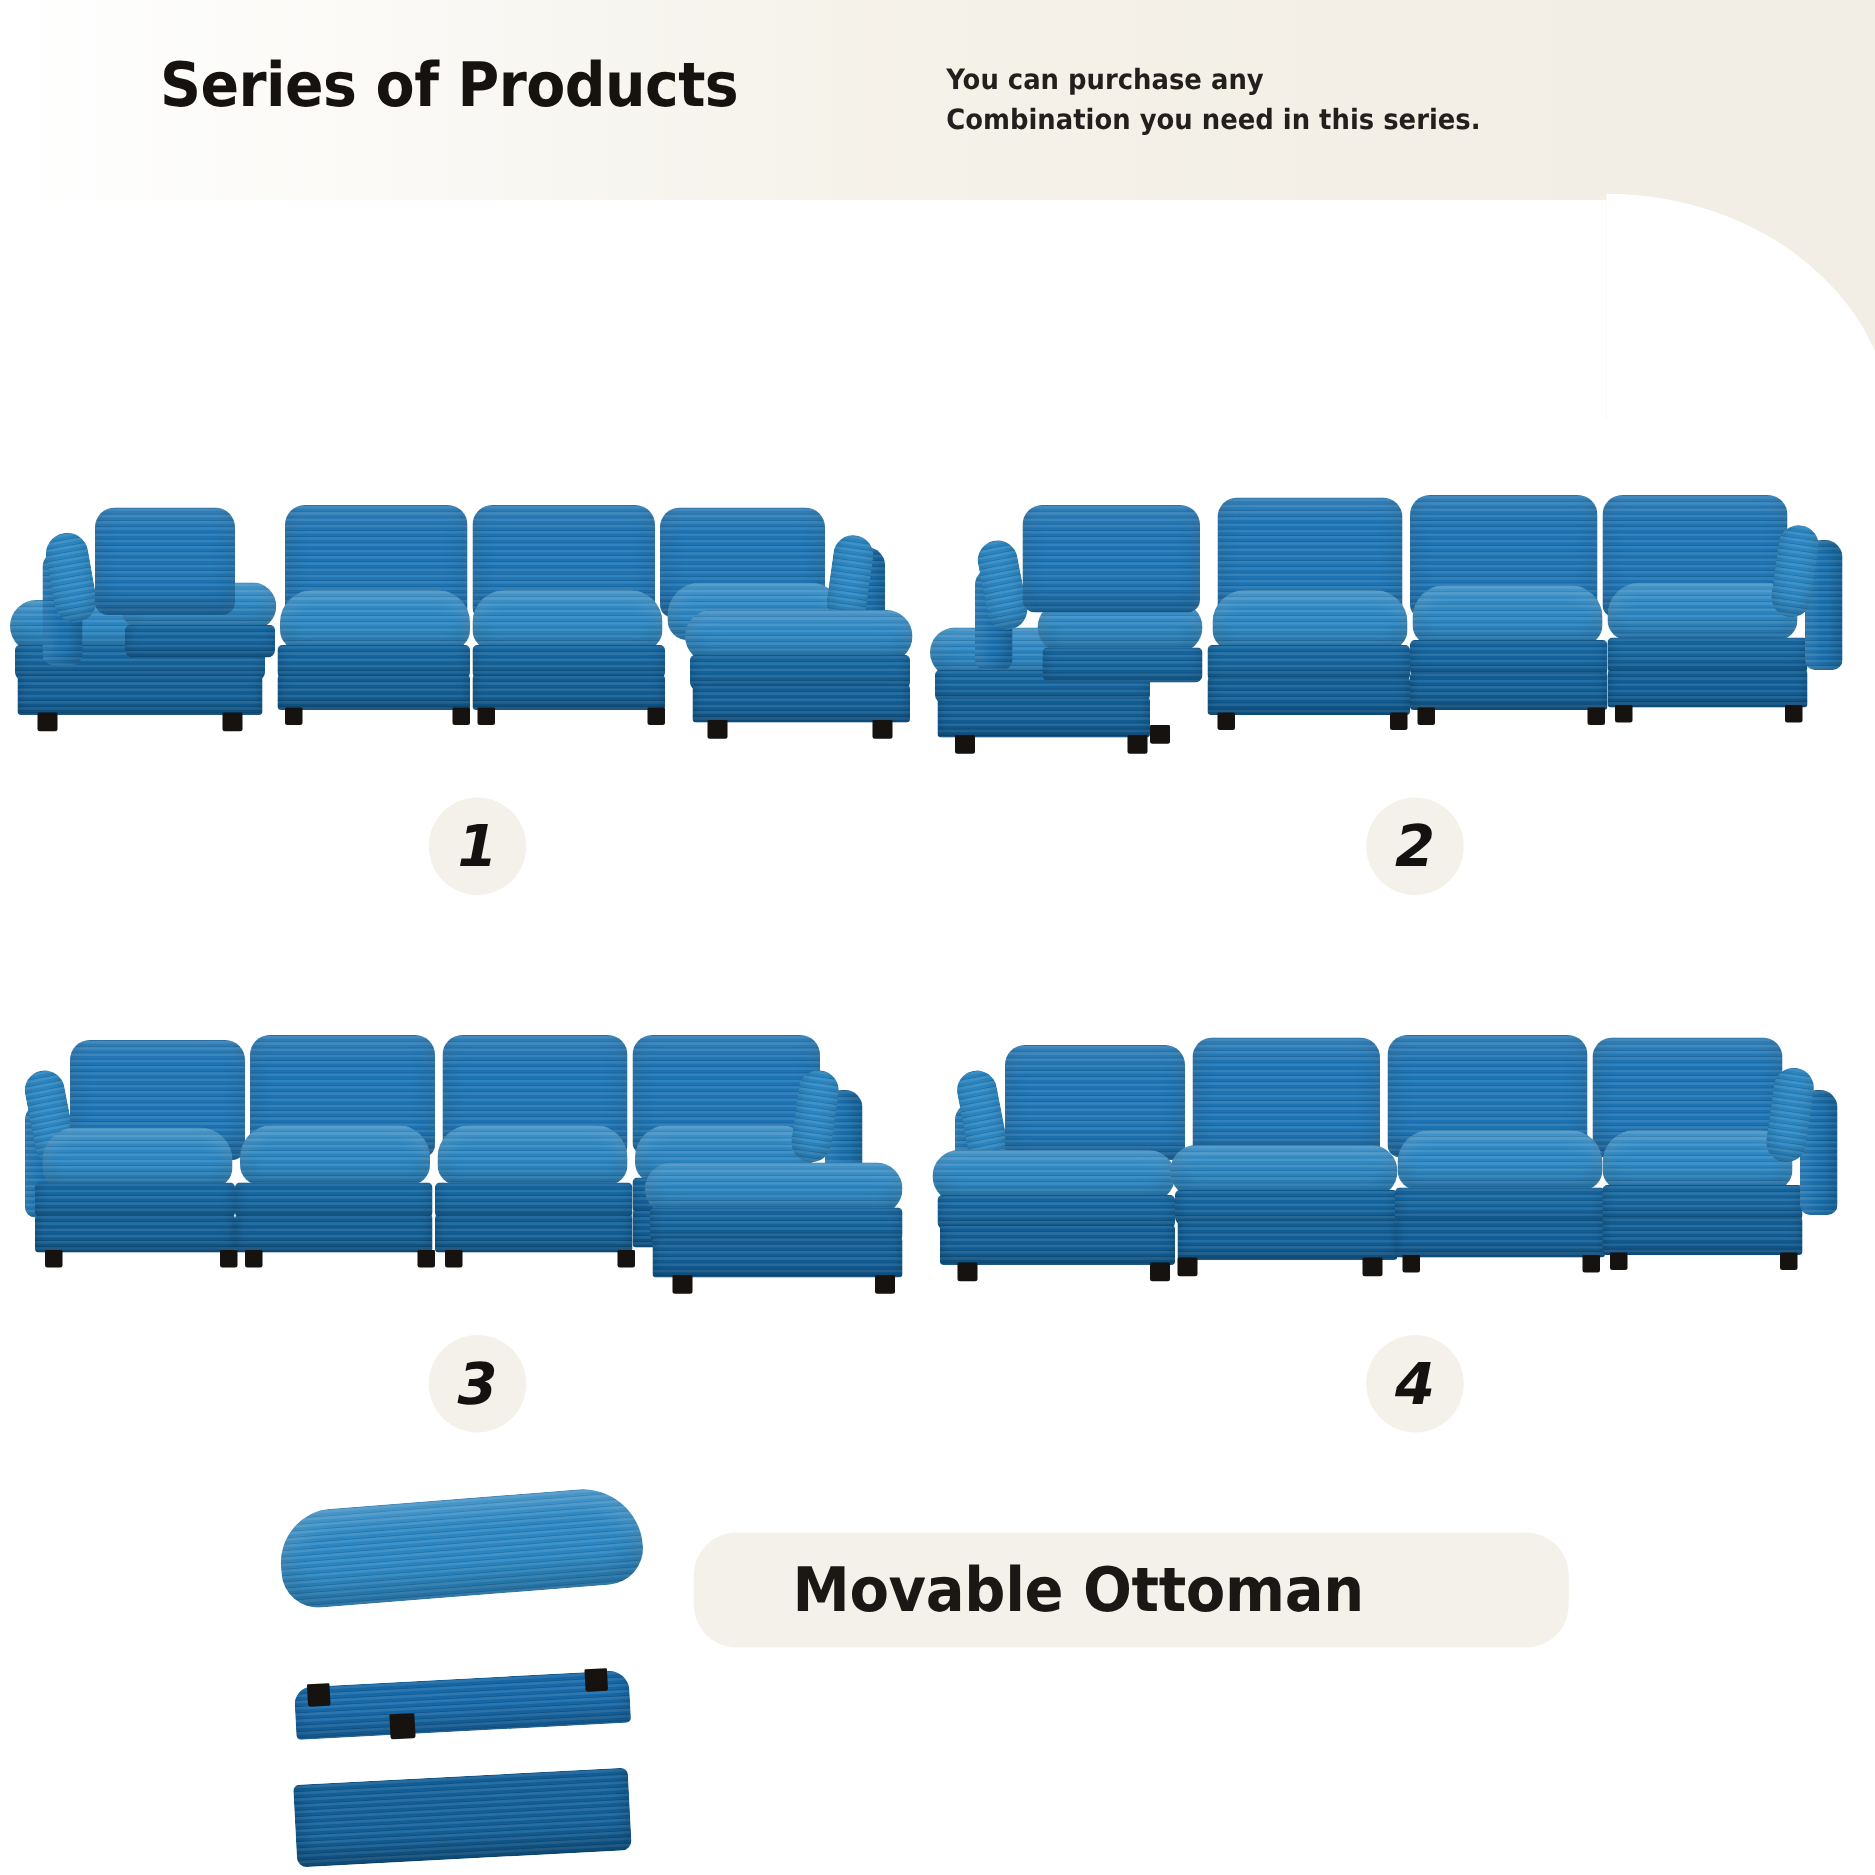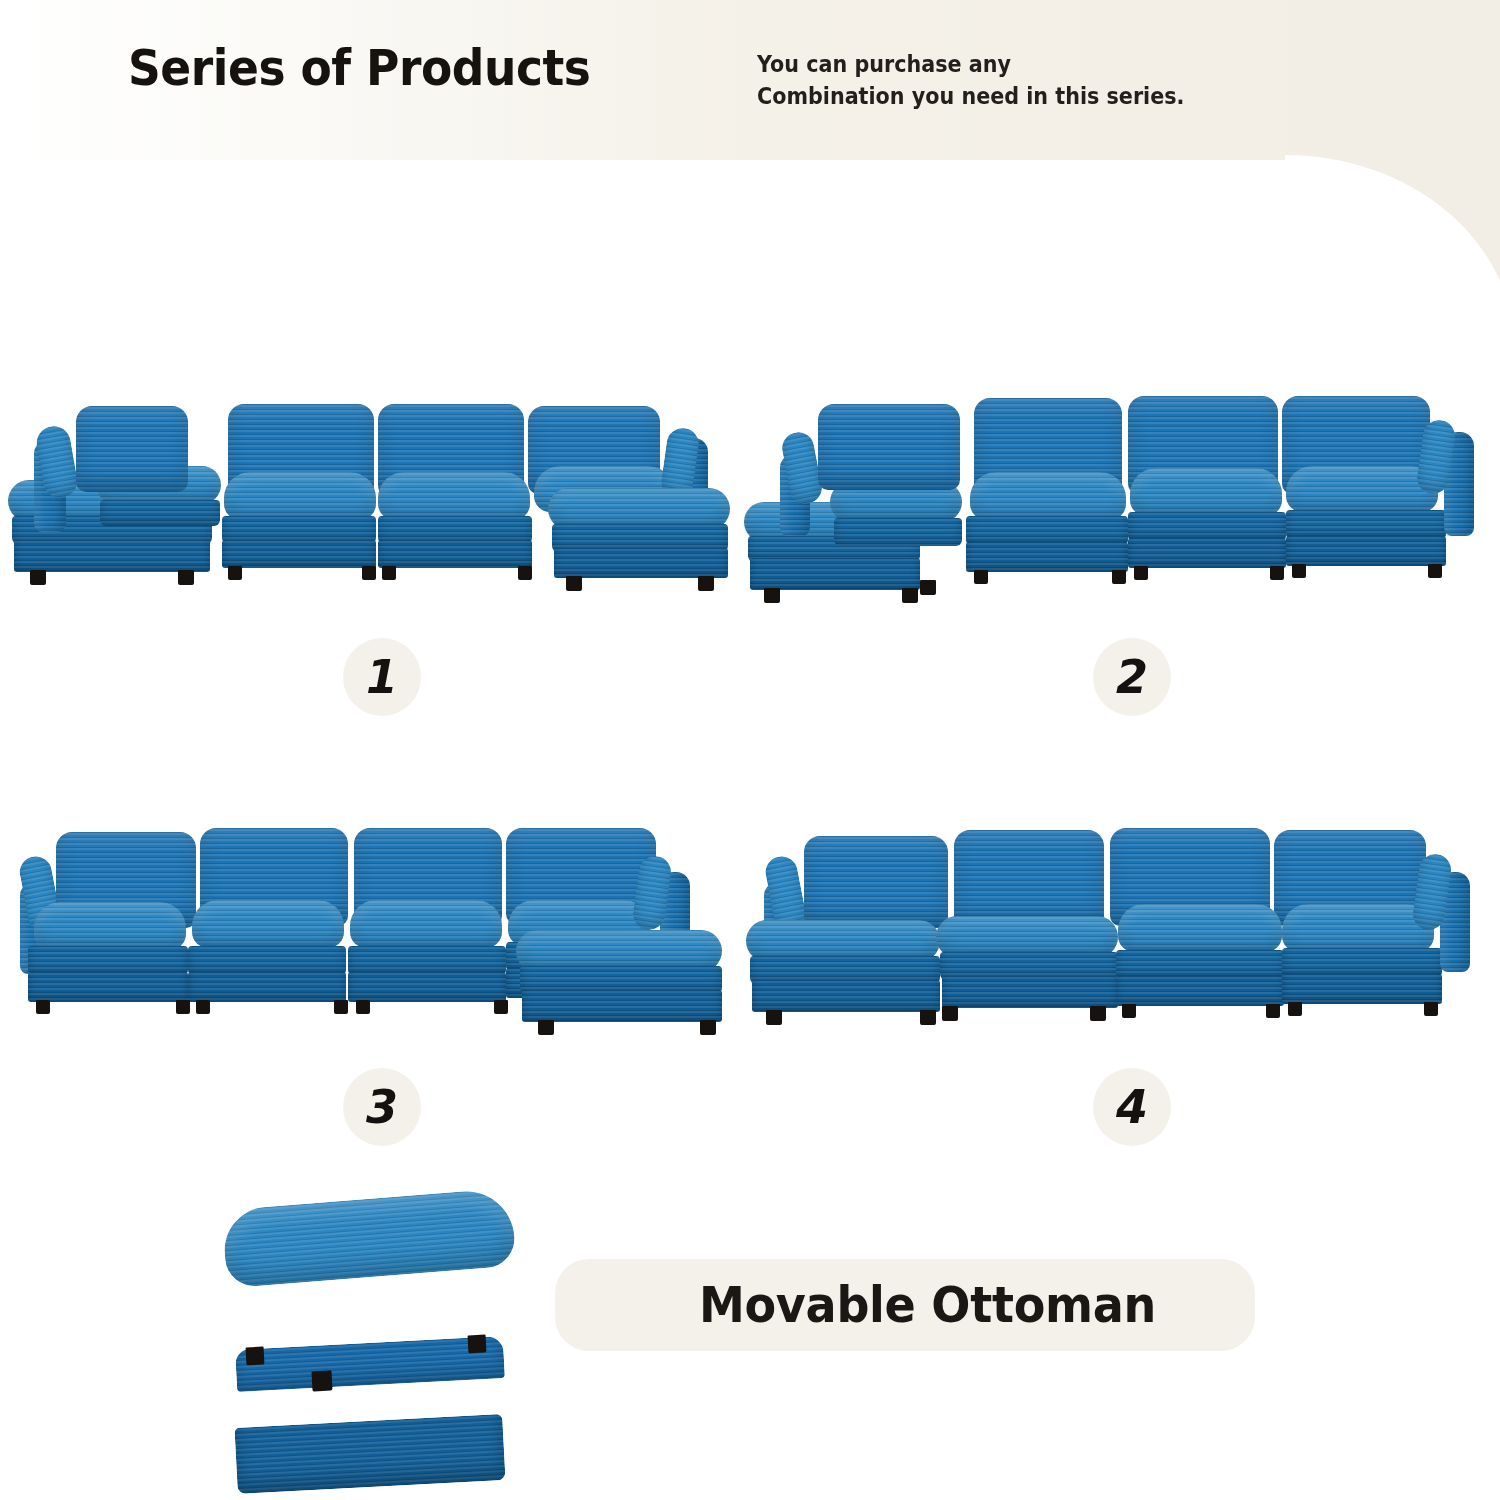--- a/index.html
+++ b/index.html
@@ -364,21 +364,21 @@
       <div class="leg piece" style="left:558px; top:192px; width:14px; height:14px;"></div>
       <div class="leg piece" style="left:694px; top:192px; width:14px; height:14px;"></div>
 
       <div class="cord arm piece" style="left:710px; top:62px; width:30px; height:100px;"></div>
       <div class="cord armpillow piece" style="left:686px; top:44px; width:32px; height:76px; transform:rotate(8deg);"></div>
     </div>
   </div>
 
   <div class="badge" style="left:1093px; top:1068px;">4</div>
 
-  <div class="banner" style="left:555px; top:1259px; width:700px; height:92px;justify-content:center;">
+  <div class="banner" style="left:555px; top:1226px; width:700px; height:92px;">
     <span class="banner-text">Movable Ottoman</span>
   </div>
 
   <div class="ottoman-hero" style="left:210px; top:1195px; width:380px; height:230px;">
     <div class="config-stage">
 
       <div class="cord piece" style="left:14px; top:4px; width:290px; height:78px;
                   background-color:#2a86c2;
                   border-radius:50px 56px 34px 34px;
                   transform: rotate(-4.5deg);

